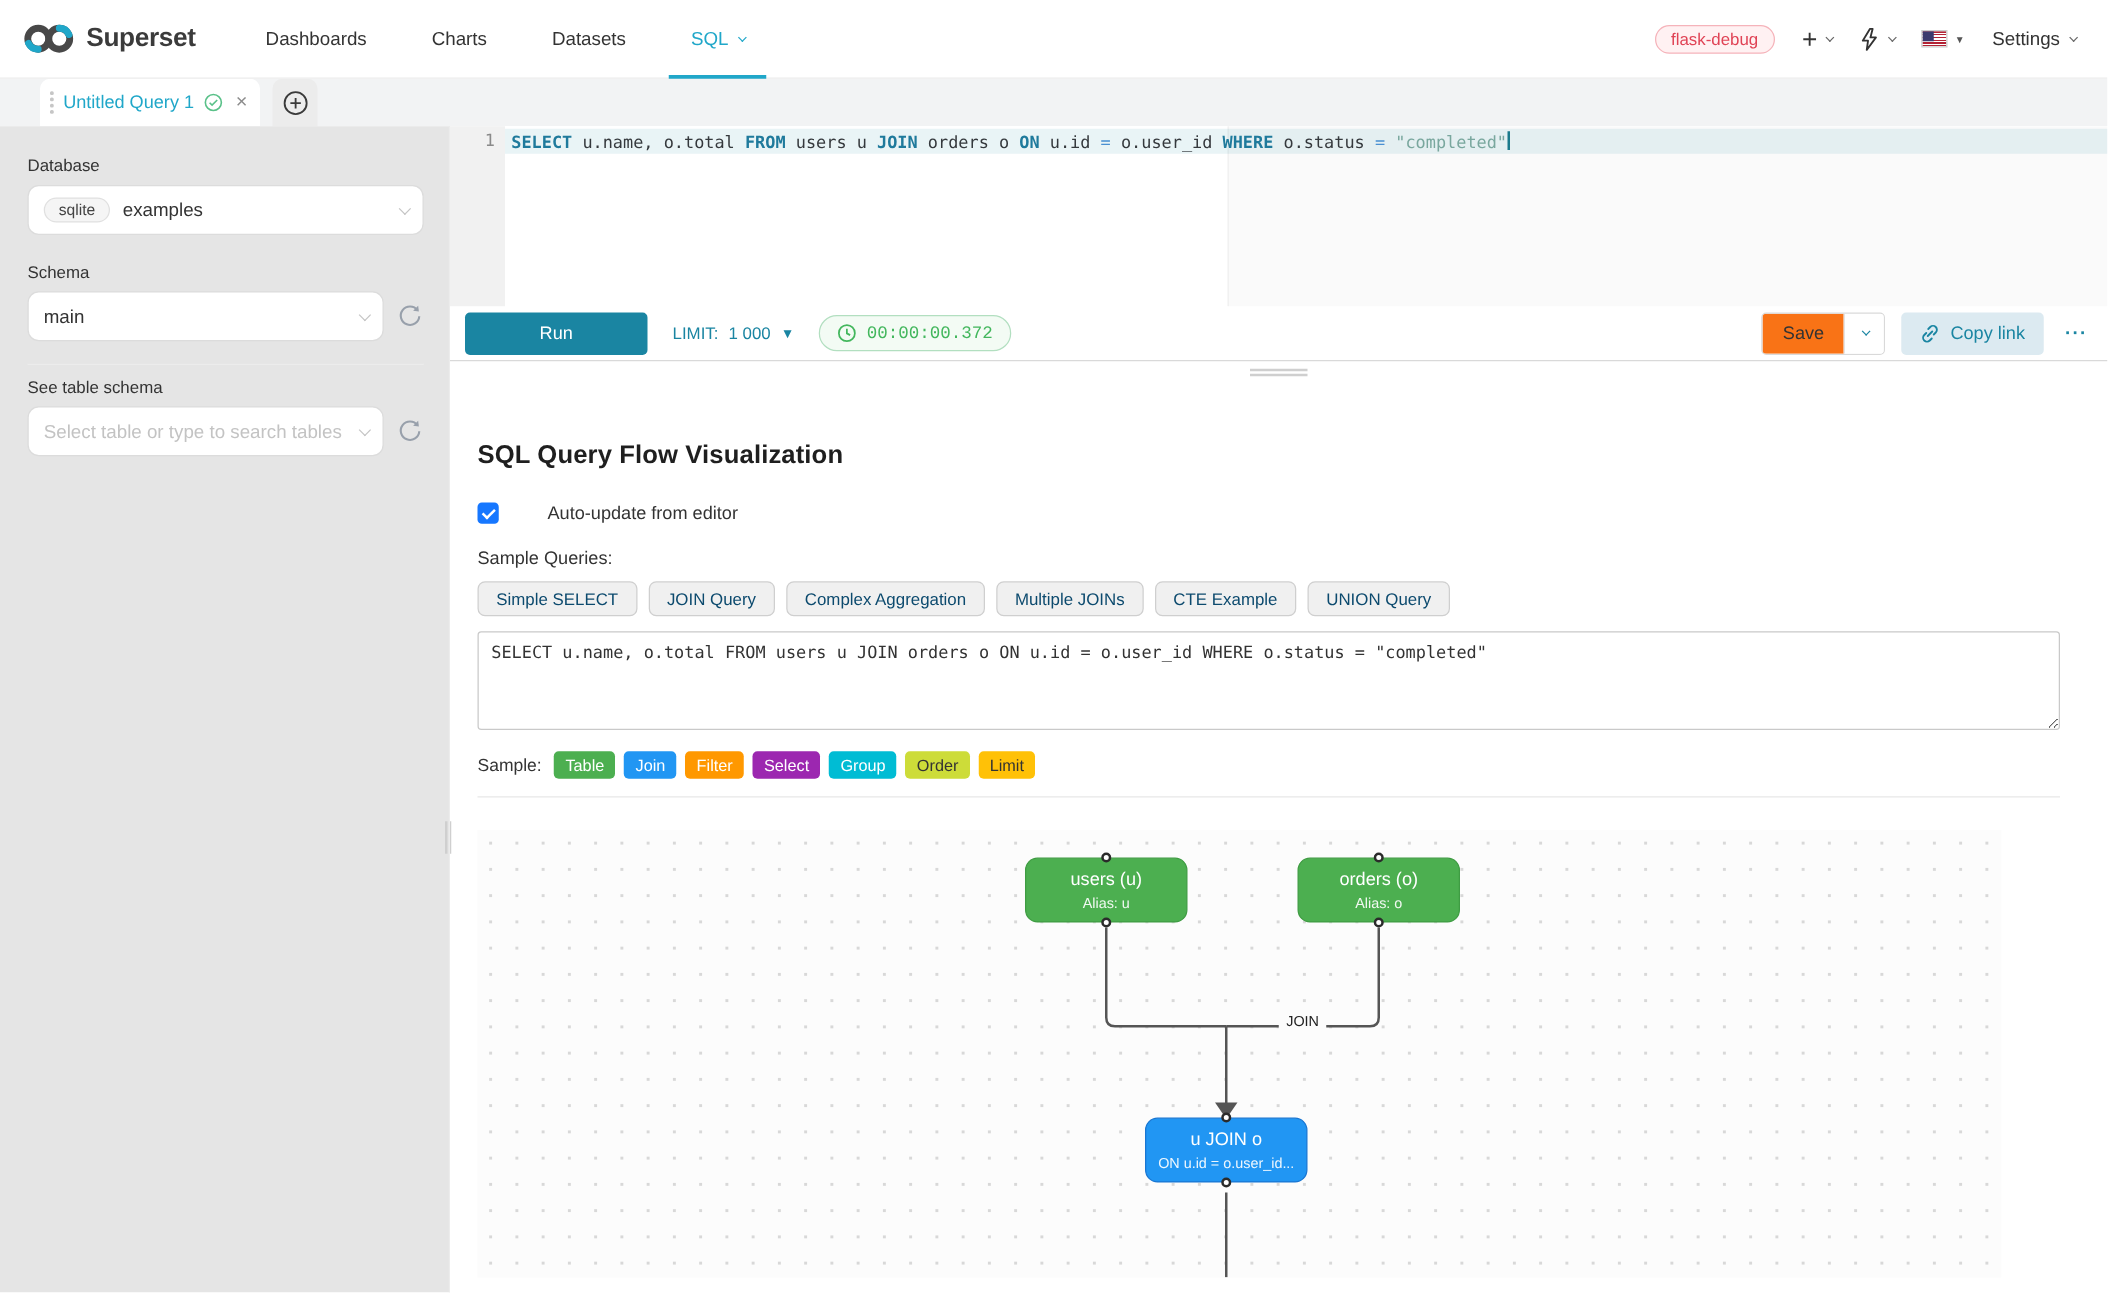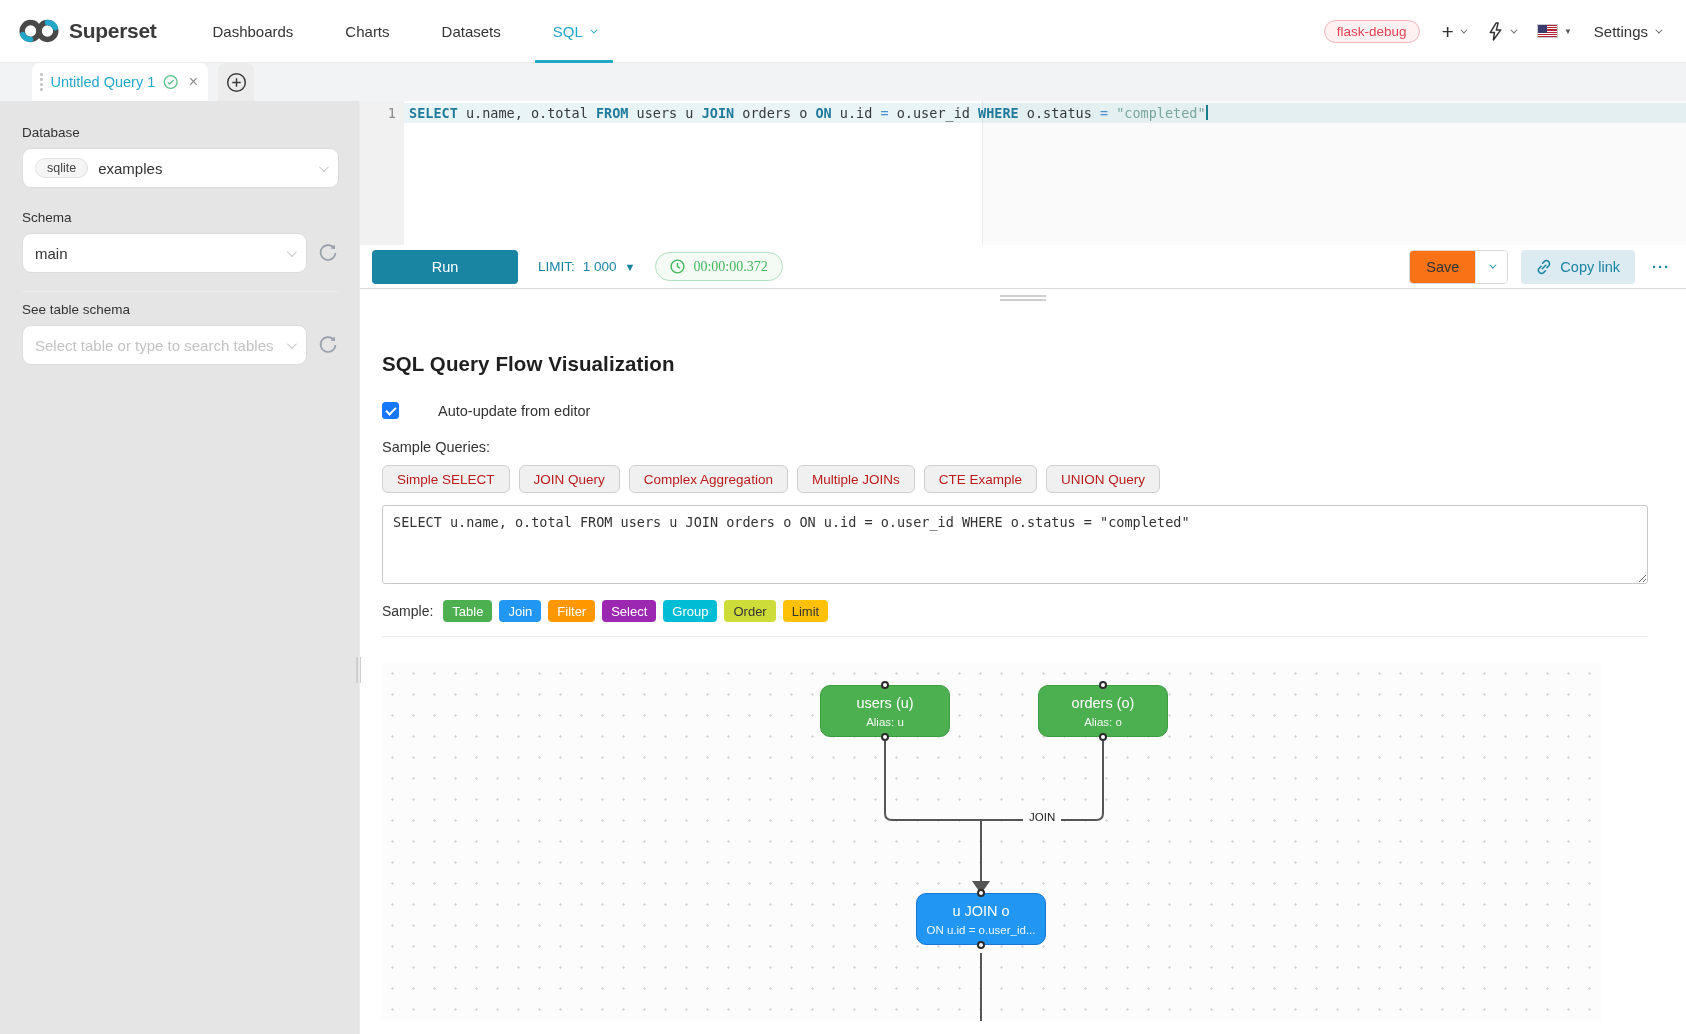--- a/index.html
+++ b/index.html
@@ -78,21 +78,21 @@
     background:rgba(0,0,0,0.018); border-left:1px solid rgba(0,0,0,0.05); }
 
   
   .editor-toolbar { height:43px; display:flex; align-items:center; padding:0 12px; gap:20px; background:#fff; }
   .run-btn { width:146px; height:34px; background:#1a85a2; color:#fff; font-size:14.5px;
     border:none; border-radius:4px; cursor:pointer; font-family:inherit; }
   .limit-group { display:flex; align-items:center; gap:8px; color:#1a85a2; font-size:13.5px; cursor:pointer; }
   .limit-caret { font-size:11px; }
   .timer-pill { height:29px; display:flex; align-items:center; gap:8px; border:1px solid #b2dfc0;
     background:#f3fbf4; border-radius:15px; padding:0 14px; color:#43b75d;
-    font-family:Liberation Serif, serif; font-size:14px; }
+    font-family:Liberation Mono, monospace; font-size:14px; }
   .toolbar-right { margin-left:auto; display:flex; align-items:center; gap:13px; }
   .save-group { display:flex; height:34px; border:1px solid #d9d9d9; border-radius:4px; overflow:hidden; }
   .save-main { padding:0 16px; background:#f97316; border:none; font-size:14.5px; color:#333;
     cursor:pointer; font-family:inherit; }
   .save-caret { width:32px; background:#fff; border:none; border-left:1px solid #e4e4e4;
     color:#1a85a2; cursor:pointer; display:flex; align-items:center; justify-content:center; }
   .copylink-btn { height:34px; display:flex; align-items:center; gap:8px; background:#dceaf1;
     border:none; border-radius:4px; color:#1a85a2; font-size:14.5px; padding:0 15px;
     cursor:pointer; font-family:inherit; }
   .more-dots { color:#1a85a2; font-size:15px; letter-spacing:1px; font-weight:bold; cursor:pointer; padding:0 4px; }
@@ -113,21 +113,21 @@
   .panel { flex:1; padding:0 38px 0 22px; background:#fff; overflow:hidden; }
   .panel h2 { font-size:20.5px; color:#1f1f1f; margin-top:40px; letter-spacing:0.1px; }
   .auto-row { display:flex; align-items:center; gap:10px; margin-top:26px; cursor:pointer; }
   .checkbox { width:17px; height:17px; background:#1677ff; border-radius:3.5px; position:relative; }
   .checkbox::after { content:""; position:absolute; left:5.5px; top:2.5px; width:4px; height:8px;
     border-right:2px solid #fff; border-bottom:2px solid #fff; transform:rotate(45deg); }
   .auto-label { font-size:14.5px;margin-left:29px; }
   .sample-label { font-size:14.5px; margin-top:20px; }
   .sample-row { display:flex; gap:9px; margin-top:10px; }
   .sample-btn { height:28px; padding:0 14px; background:#f0f0f0; border:1px solid #cfcfcf;
-    border-radius:6px; font-size:13.5px; color:#b91c1c; cursor:pointer; font-family:inherit; }
+    border-radius:6px; font-size:13.5px; color:#0c4a6e; cursor:pointer; font-family:inherit; }
   .sql-textarea { width:100%; height:79px; margin-top:12px; border:1px solid #c9c9c9; border-radius:3px;
     padding:8px 10px; font-family:"DejaVu Sans Mono", monospace; font-size:13.5px; color:#333;
     resize:both; outline:none; }
   .legend-row { display:flex; align-items:center; gap:7px; margin-top:12px; }
   .legend-title { font-size:14px; margin-right:3px; }
   .badge { font-size:13px; padding:3.5px 9px; border-radius:4px; }
   .panel-divider { border-top:1px solid #e8e8e8; margin-top:14px; }
 
   
   .flow-canvas { position:relative; margin-top:26px; width:1219px; height:358px; background:#fcfcfc;

